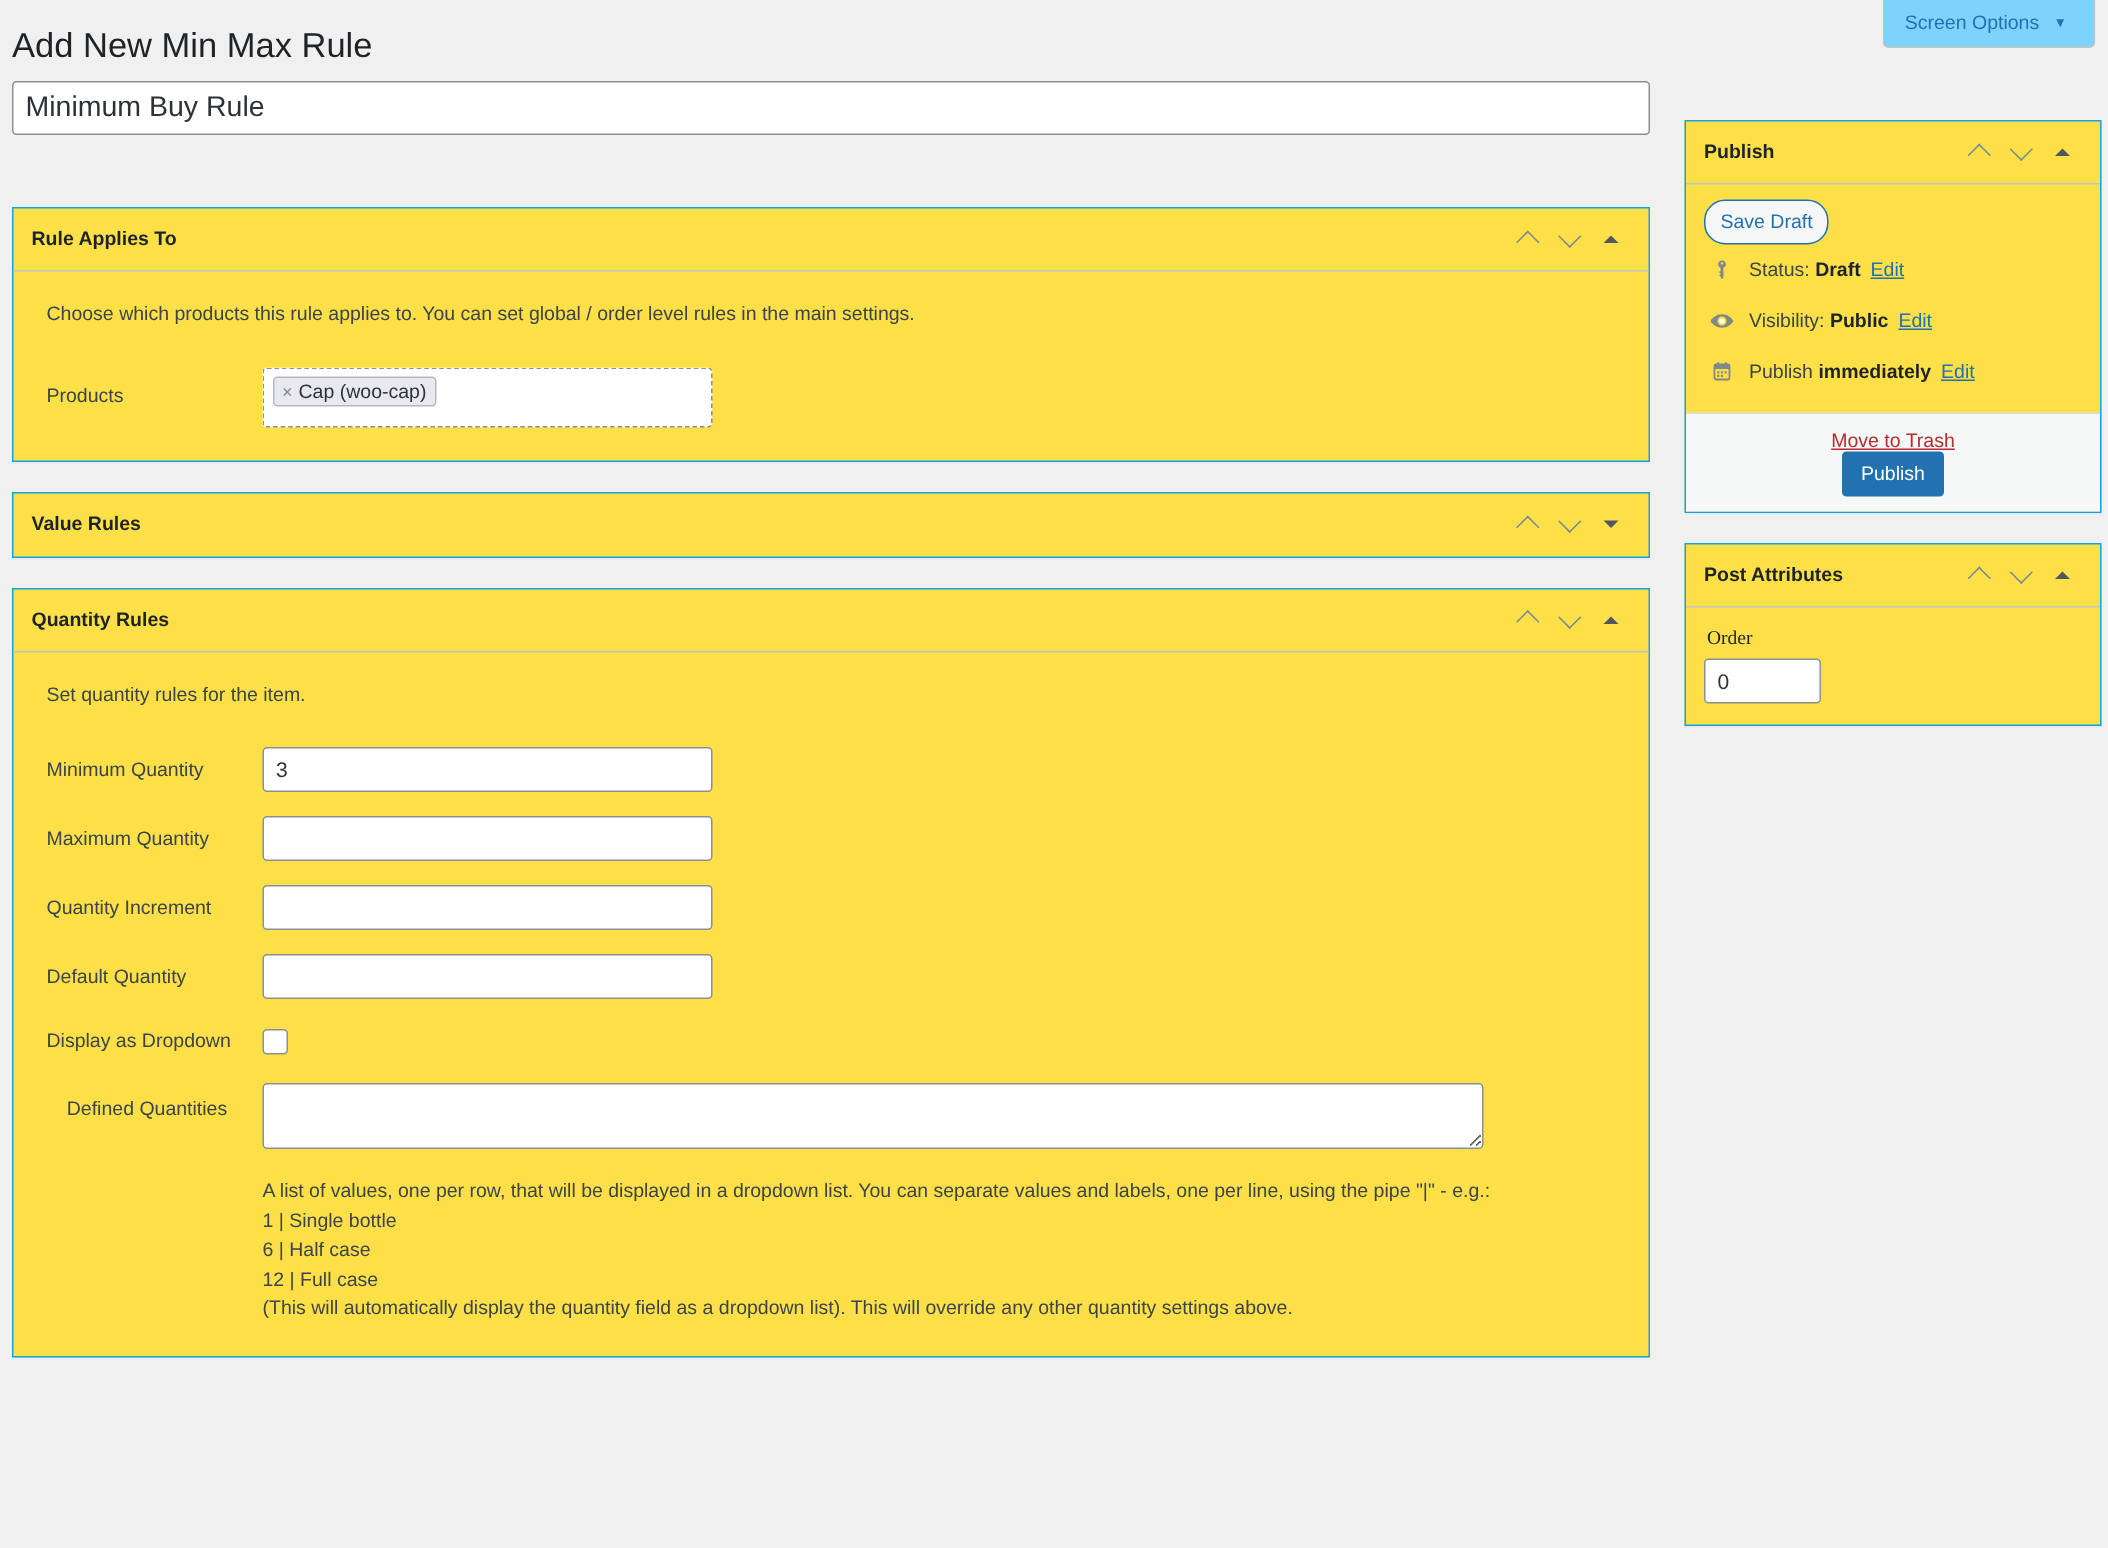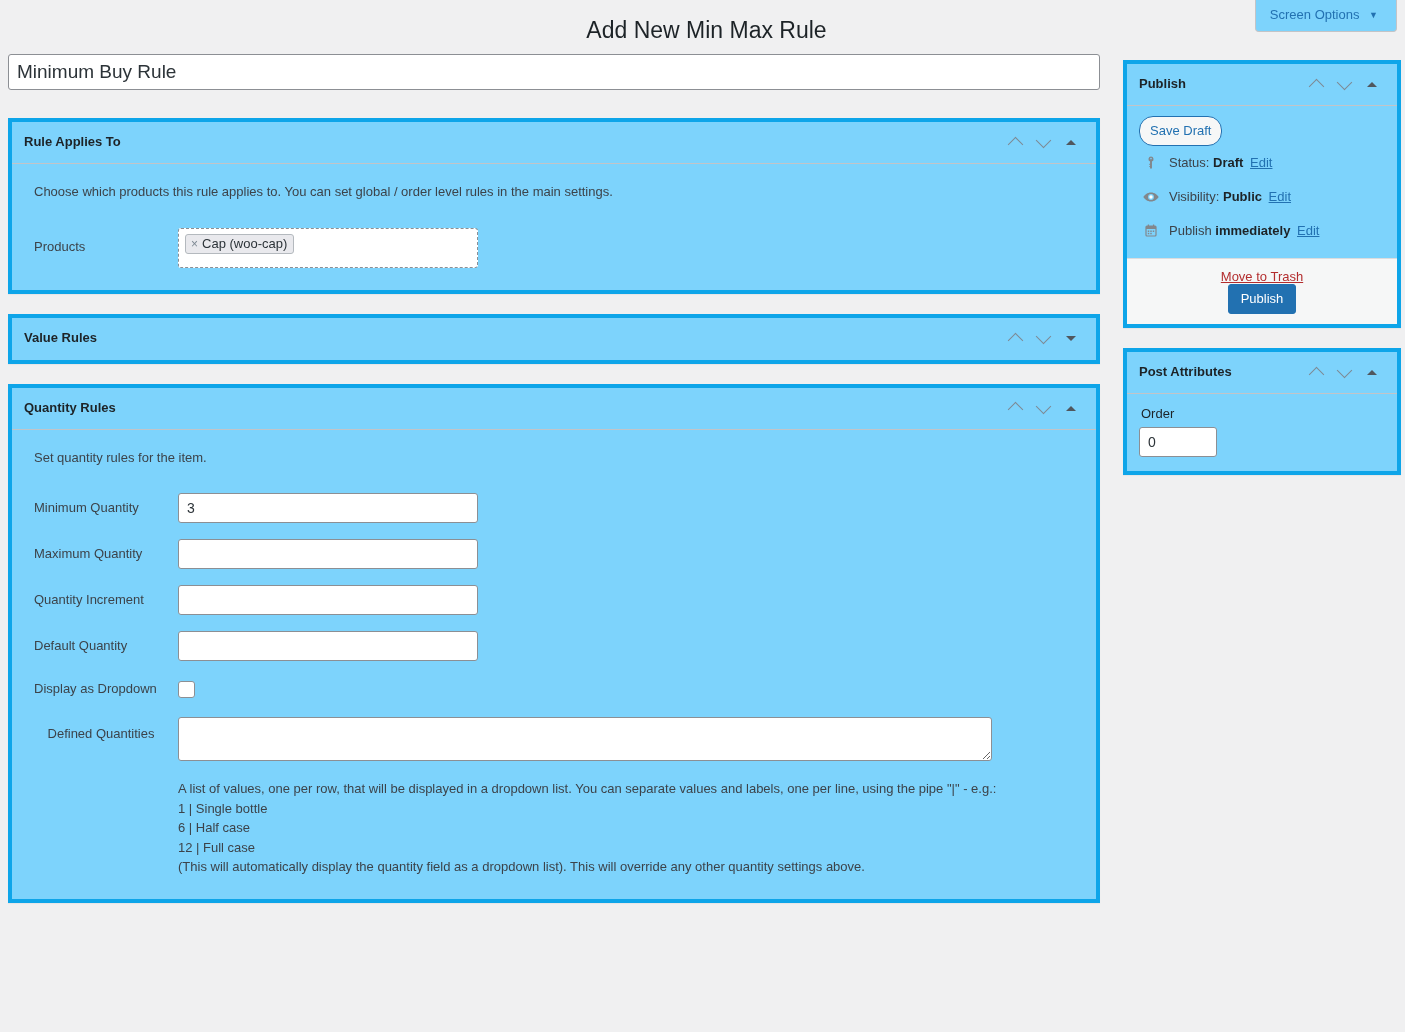--- a/index.html
+++ b/index.html
@@ -43,21 +43,20 @@
 
   
   .wrap { position: absolute; top: 0; left: 0; width: 1405px; }
   h1.page-title {
     font-size: 23px;
     font-weight: 400;
     color: #1d2327;
     margin: 0;
     padding: 16px 0 8px 8px;
     line-height: 1.3;
-    text-align: center;
   }
   .titlewrap {
     margin: 0 0 0 8px;
     width: 1092px;
   }
   #title {
     width: 100%;
     height: 36px;
     padding: 3px 8px;
     font-size: 19px;
@@ -82,24 +81,25 @@
     width: 1092px;
   }
   #postbox-container-1 {
     position: absolute;
     left: 1123px; top: -58px;
     width: 278px;
   }
 
   
   .postbox {
-    background: #7dd3fc;
-    border: 4px solid #0ea5e9;
+    background: #fde047;
+    border: 1px solid #0ea5e9;
     margin-bottom: 20px;
     box-shadow: 0 1px 1px rgba(0,0,0,.04);
+    margin-top: 20px;
   }
   .postbox-header {
     display: flex;
     align-items: center;
     justify-content: space-between;
     border-bottom: 1px solid #c3c4c7;
     height: 42px;
     padding: 0 12px 0 12px;
   }
   .postbox.closed .postbox-header { border-bottom: none; }
@@ -346,20 +346,21 @@
   }
 
   
   #pageparentdiv .inside { padding: 10px 12px 14px 12px; }
   .attr-label {
     display: block;
     font-size: 13px;
     color: #1d2327;
     font-weight: 400;
     margin: 2px 0 6px 2px;
+    font-family: Liberation Serif, serif;
   }
   input.order-field {
     width: 78px;
     height: 30px;
     padding: 0 8px;
     font-size: 14px;
     color: #2c3338;
     background: #fff;
     border: 1px solid #8c8f94;
     border-radius: 3px;

